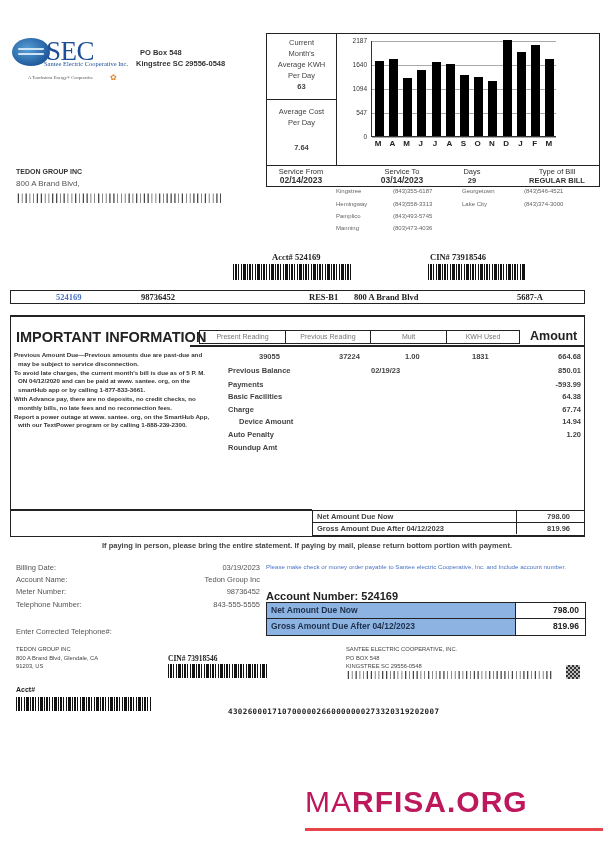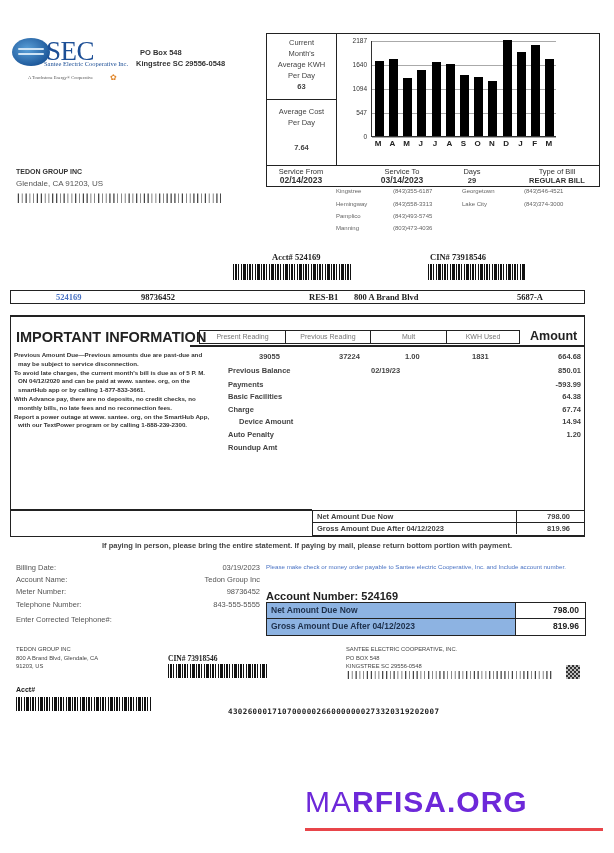--- a/index.html
+++ b/index.html
@@ -55,21 +55,21 @@
   .stub-acct { position:absolute; left:266px; top:590px; font-size:11px; font-weight:bold; color:#222; }
   .stub-tbl { position:absolute; left:266px; top:602px; width:320px; border:1.5px solid #222; font-size:8.5px; font-weight:bold; }
   .stub-tbl .rw { height:16px; position:relative; border-bottom:1.5px solid #222; background:#8db3e2; color:#1d2f4a; }
   .stub-tbl .rw:last-child { border-bottom:none; }
   .stub-tbl .lb { position:absolute; left:4px; top:2px; }
   .stub-tbl .vv { position:absolute; right:0; top:0; bottom:0; width:70px; background:#fff; border-left:1.5px solid #222; color:#222; text-align:right; padding-right:6px; padding-top:2px; }
   .ret-left { position:absolute; left:16px; top:645px; font-size:5.8px; color:#444; line-height:8.5px; }
   .ret-right { position:absolute; left:346px; top:645px; font-size:5.8px; color:#444; line-height:8.5px; }
   .qr { position:absolute; left:566px; top:665px; width:14px; height:14px; background: repeating-conic-gradient(#333 0 25%, #bbb 0 50%) 0 0/4px 4px; }
   .ocr { position:absolute; left:228px; top:707px; font-family:"DejaVu Sans Mono", monospace; font-size:7.5px; font-weight:bold; color:#222; letter-spacing:0.4px; }
-  .marfisa { position:absolute; left:305px; top:785px; font-size:30px; color:#6d28d9; letter-spacing:1px; }
+  .marfisa { position:absolute; left:305px; top:785px; font-size:30px; color:#be185d; letter-spacing:1px; }
   .marfisa b { font-weight:bold; }
   .marfisa-line { position:absolute; left:305px; top:828px; width:298px; height:3px; background:#e8454a; }
 </style>
 </head>
 <body>
 
 <div>
   <div class="logo-oval"></div>
   <div class="logo-sec">SEC</div>
   <div class="logo-sub">Santee Electric Cooperative Inc.</div>
@@ -166,21 +166,21 @@
   <div class="r" style="left:126px;top:13px;">Lake City</div>
   <div class="r" style="left:188px;top:13px;">(843)374-3000</div>
   <div class="r" style="left:0;top:25px;">Pamplico</div>
   <div class="r" style="left:57px;top:25px;">(843)493-5745</div>
   <div class="r" style="left:0;top:37px;">Manning</div>
   <div class="r" style="left:57px;top:37px;">(803)473-4036</div>
 </div>
 
 <div class="cust">
   <div class="name">TEDON GROUP INC</div>
-  <div>Glendale, CA 91203, US</div>
+  <div>800 A Brand Blvd,</div>
   <div class="postbar" style="width:205px;margin-top:3px;">┃│┃││┃┃││┃┃│┃││┃│┃┃││┃││┃┃│││┃│┃│┃┃││┃│┃┃┃│┃││┃┃│┃││┃┃│</div>
 </div>
 
 <div class="acct-label" style="left:272px;top:252px;">Acct# 524169</div>
 <div class="barcode abs" style="left:233px;top:264px;width:118px;height:16px;"></div>
 <div class="acct-label" style="left:430px;top:252px;">CIN# 73918546</div>
 <div class="barcode abs" style="left:428px;top:264px;width:98px;height:16px;"></div>
 
 <div class="acct-tbl">
   <div class="vl">
@@ -244,21 +244,21 @@
   </div>
 </div>
 
 <div class="mail-note">If paying in person, please bring the entire statement. If paying by mail, please return bottom portion with payment.</div>
 
 <div class="stub-left">
   <div class="rw" style="top:0;"><span>Billing Date:</span><span class="rv">03/19/2023</span></div>
   <div class="rw" style="top:12px;"><span>Account Name:</span><span class="rv">Tedon Group Inc</span></div>
   <div class="rw" style="top:24px;"><span>Meter  Number:</span><span class="rv">98736452</span></div>
   <div class="rw" style="top:37px;"><span>Telephone Number:</span><span class="rv">843-555-5555</span></div>
-  <div class="rw" style="top:52px;"><span>Enter Corrected  Telephone#:</span></div>
+  <div class="rw" style="top:64px;"><span>Enter Corrected  Telephone#:</span></div>
 </div>
 <div class="stub-note">Please  make check or money  order  payable  to Santee  electric  Cooperative,  Inc. and Include  account  number.</div>
 <div class="stub-acct">Account Number: 524169</div>
 <div class="stub-tbl">
   <div class="rw">
     <span class="lb">Net Amount Due Now</span>
     <span class="vv">798.00</span>
   </div>
   <div class="rw">
     <span class="lb">Gross Amount Due After 04/12/2023</span>

